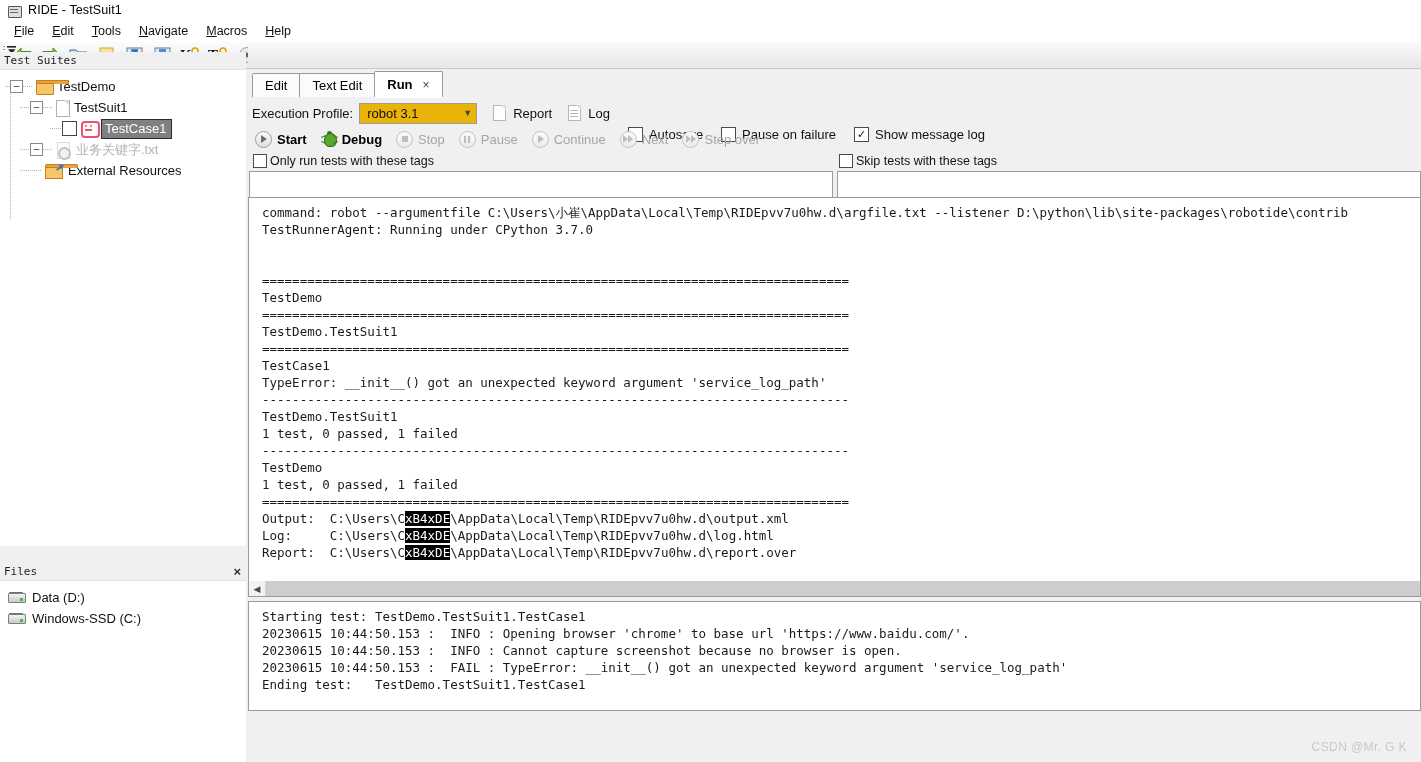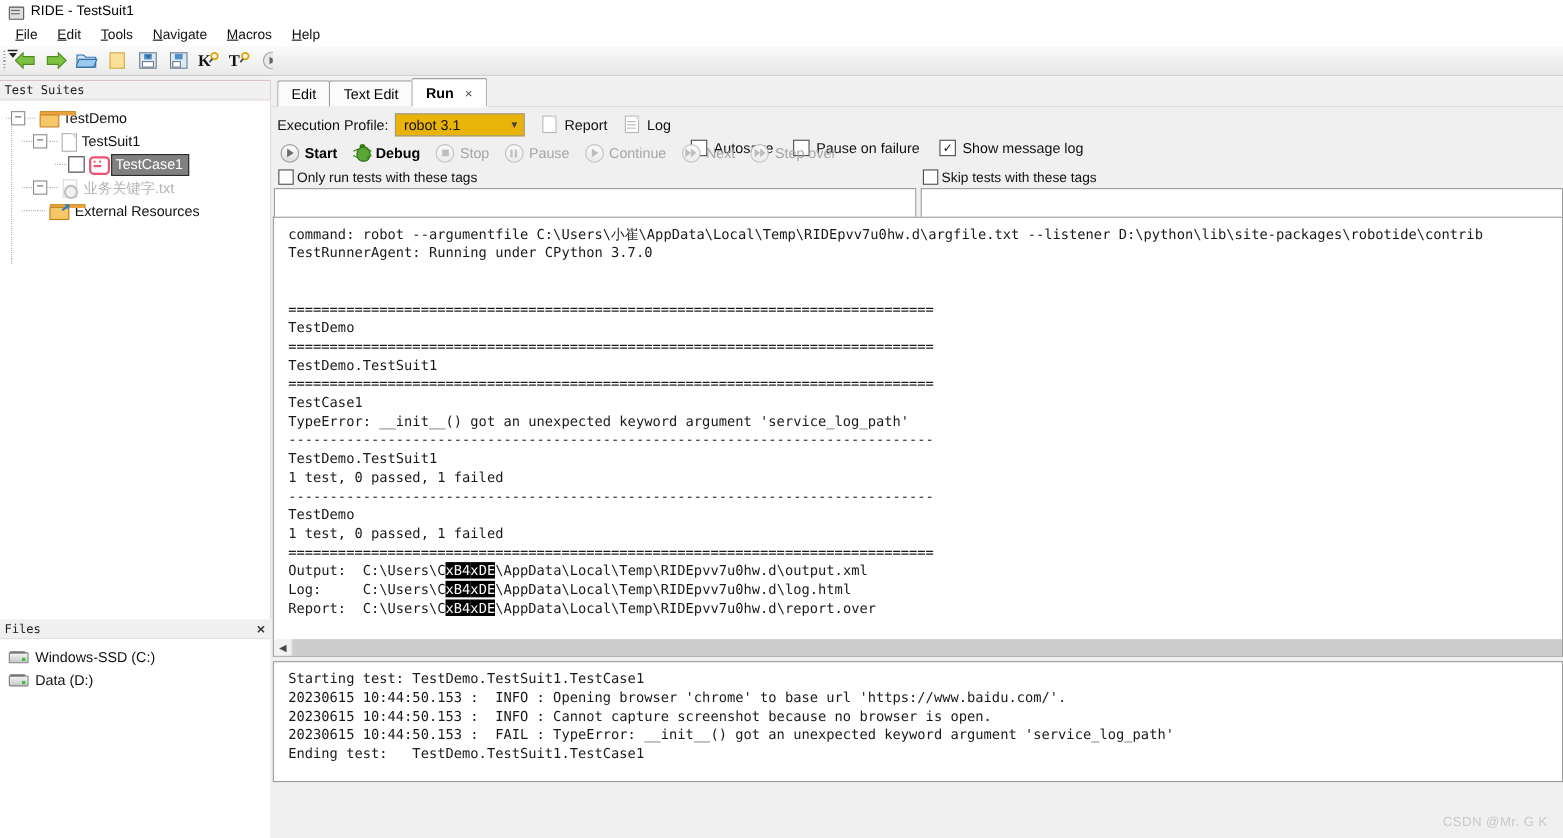--- a/index.html
+++ b/index.html
@@ -75,22 +75,22 @@
   .tb-right-fill {
     position: absolute; left: 248px; top: 0; right: 0; height: 25px;
     background: linear-gradient(#fafafa, #e7e7e7);
   }
   .tb-dropper {
     position: absolute; left: 6px; top: -1px; width: 12px; height: 9px;
   }
 
   
   .left-panel {
-    position: absolute; left: 0; top: 73px; width: 246px; height: 494px;
-    background: #7f1d1d;
+    position: absolute; left: 0; top: 52px; width: 246px; height: 494px;
+    background: #bef264;
     box-sizing: border-box;
   }
   .panel-head {
     height: 18px; background: #f0f0f0;
     display: flex; align-items: center; justify-content: space-between;
     padding: 0 5px 0 4px; box-sizing: border-box;
     font-family: "DejaVu Sans Mono", monospace;
     font-size: 11px; color: #222;
     border-bottom: 1px solid #e2e2e2;
   }
@@ -548,29 +548,29 @@
       <span>Files</span>
       <span class="close-x">×</span>
     </div>
     <div class="files-list">
       <div class="frow">
         <span class="ic-drive">
             <span class="t"></span>
             <span class="b"></span>
             <span class="led"></span>
           </span>
-        <span>Windows-SSD (C:)</span>
+        <span>Data (D:)</span>
       </div>
       <div class="frow">
         <span class="ic-drive">
             <span class="t"></span>
             <span class="b"></span>
             <span class="led"></span>
           </span>
-        <span>Data (D:)</span>
+        <span>Windows-SSD (C:)</span>
       </div>
     </div>
   </div>
 
   <div class="vsplit"></div>
 
   <div class="right">
     <div class="tabstrip">
       <div class="tab">
         <span>Edit</span>

